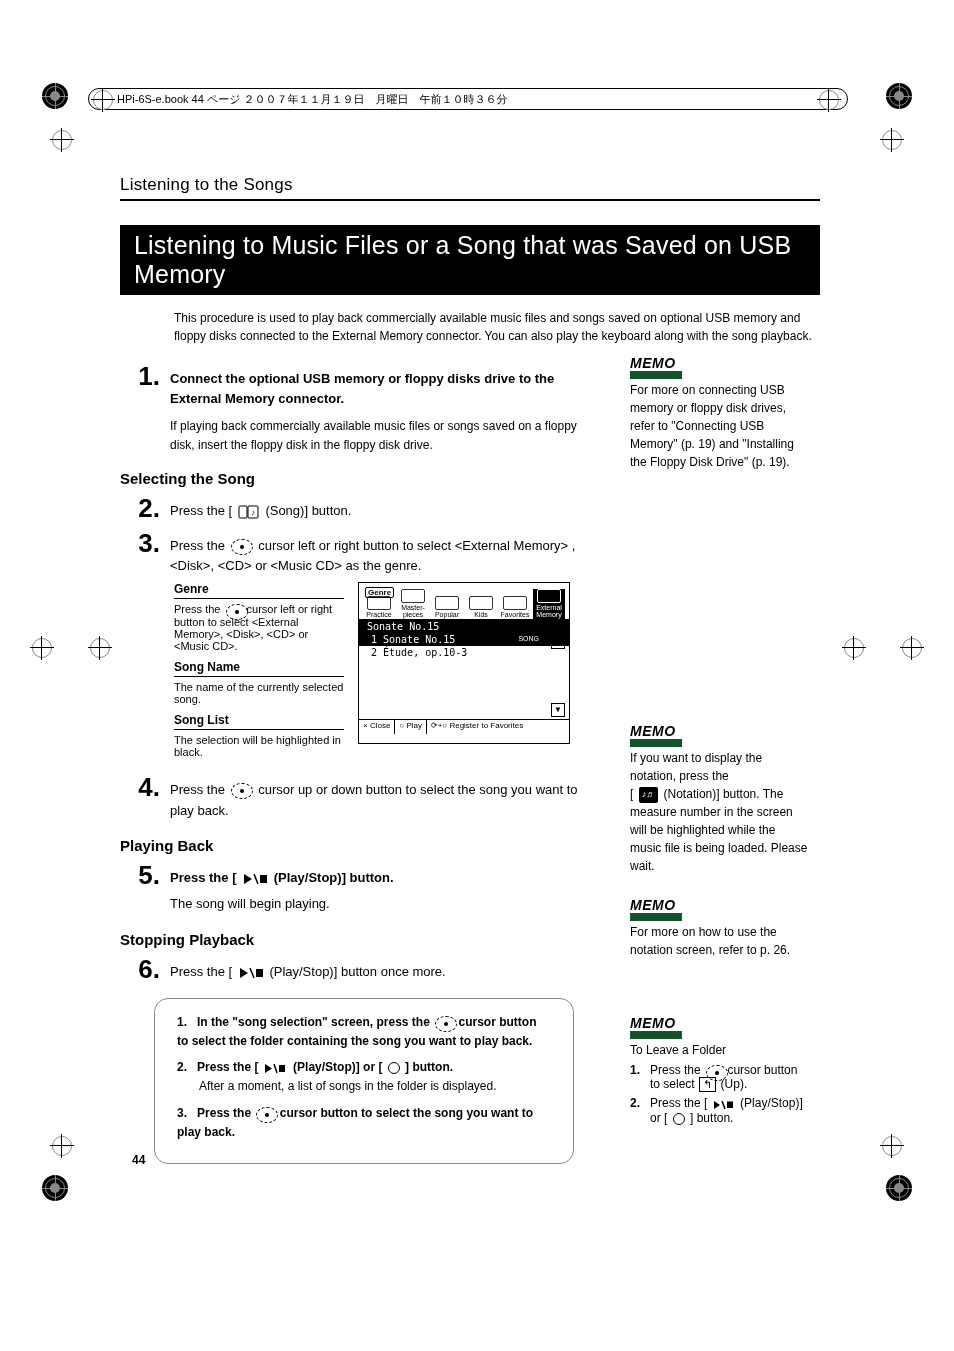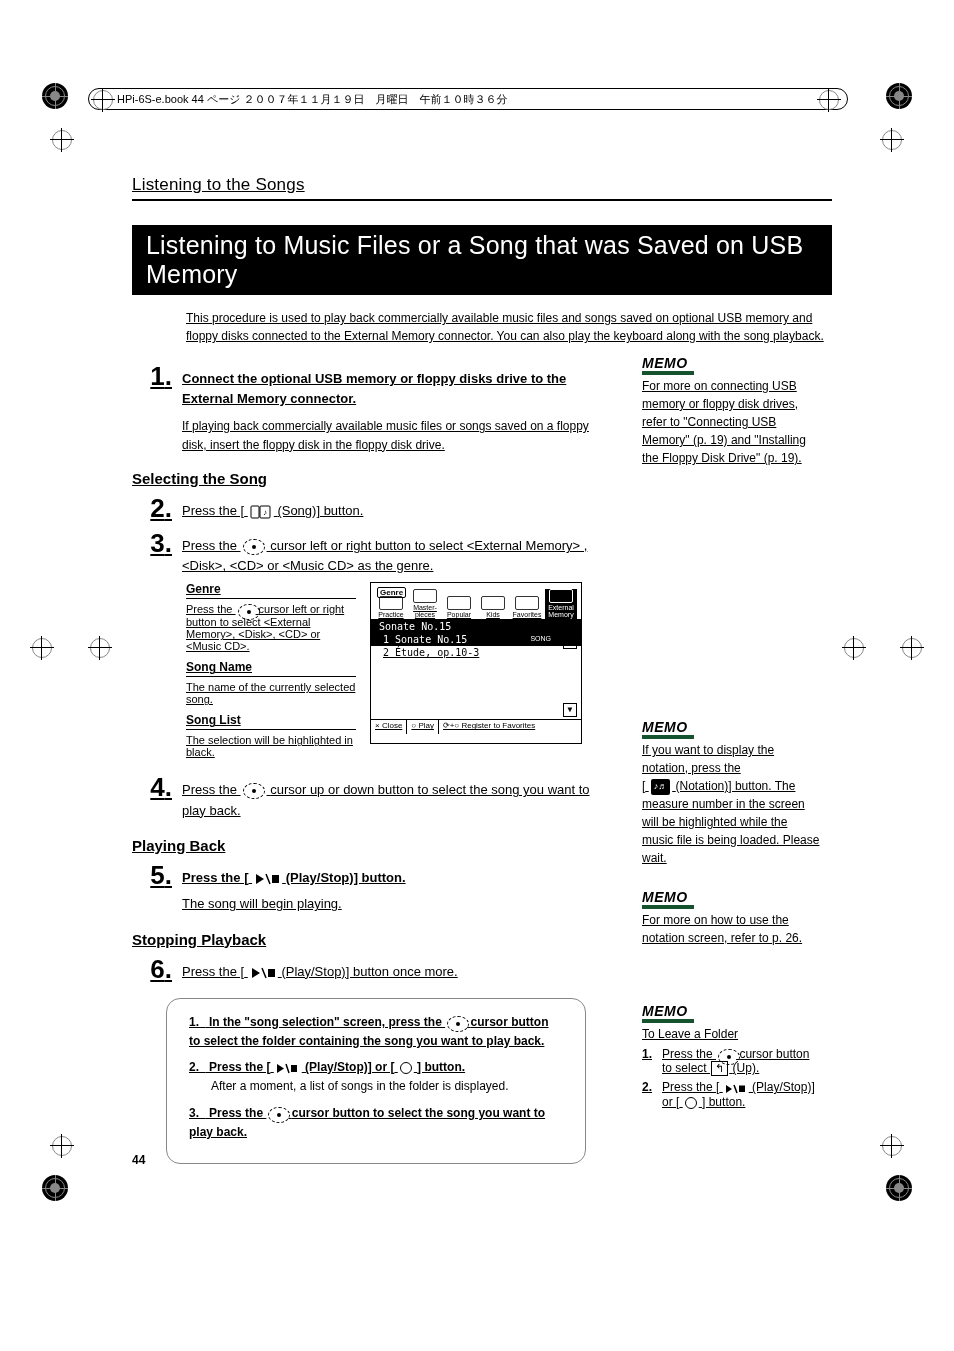--- a/index.html
+++ b/index.html
@@ -61,23 +61,22 @@
     align-items: center;
     padding-left: 28px;
     box-sizing: border-box;
     color: #000;
   }
   .header-bar .reg1 { position: absolute; right: 12px; }
   .header-bar .reg2 { position: absolute; left: 8px; }
   .content {
     position: absolute;
     top: 175px;
-    left: 132px;
+    left: 120px;
     width: 700px;
-    text-decoration: underline;
   }
   .section-running {
     font-size: 17px;
     font-weight: 400;
     letter-spacing: 0.2px;
     margin-bottom: 4px;
     font-family: "Futura","Helvetica Neue",Arial,sans-serif;
   }
   .section-rule {
     border: 0;
@@ -214,21 +213,21 @@
     height: 14px; display: flex;
     font-size: 8px;
   }
   .screen-foot .fc { border-right: 1px solid #000; padding: 1px 4px; }
   .screen-foot .fc:last-child { border-right: 0; flex:1; }
   .memo {
     font-family: "Futura", Arial, sans-serif;
     font-weight: 700;
     font-style: italic;
     font-size: 14px;
-    border-bottom: 4px solid #14532d;
+    border-bottom: 8px solid #14532d;
     display: inline-block;
     letter-spacing: 0.5px;
     padding-right: 6px;
   }
   .memo-body {
     font-size: 12px;
     line-height: 1.5;
     margin-top: 2px;
   }
   .memo-block { margin-bottom: 22px; }

